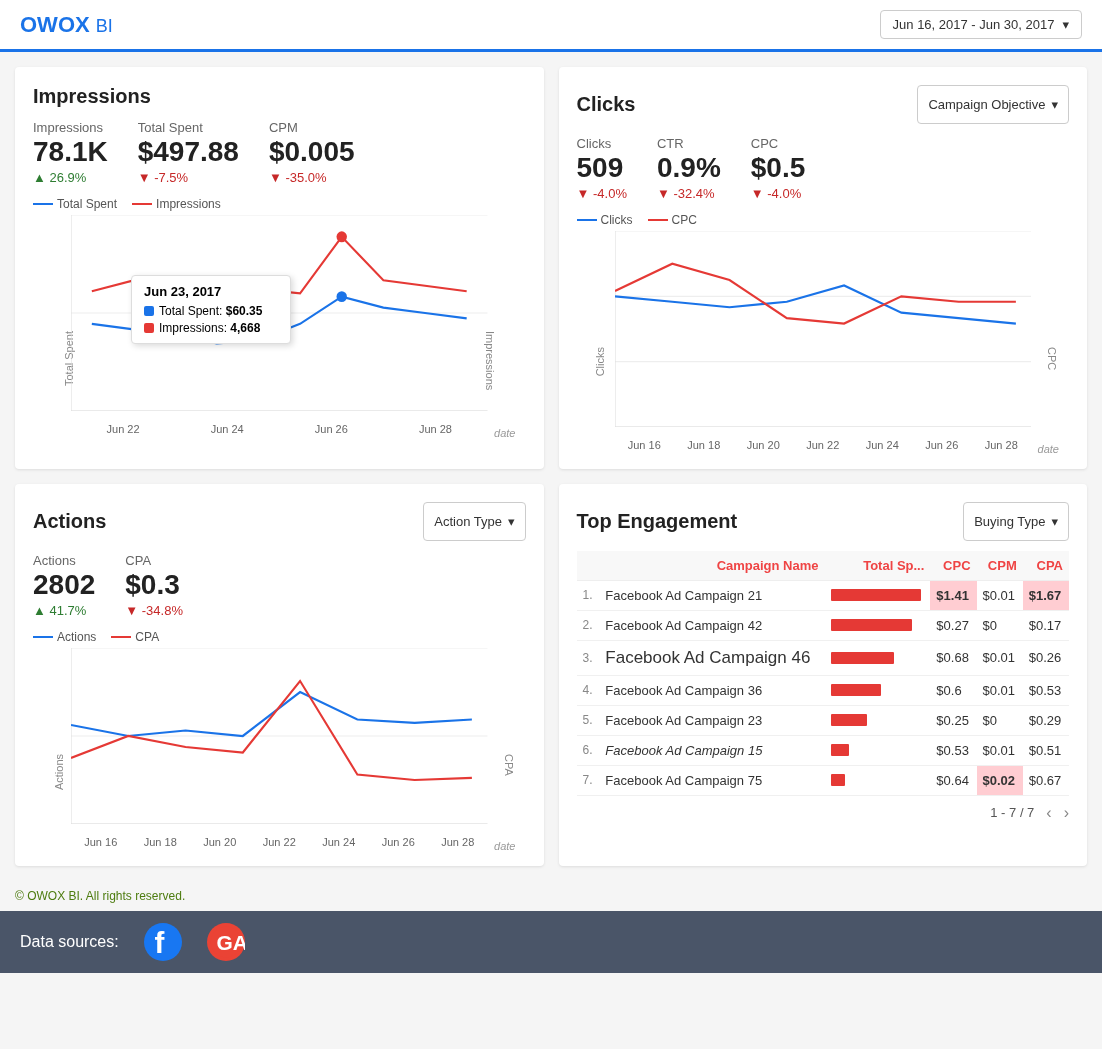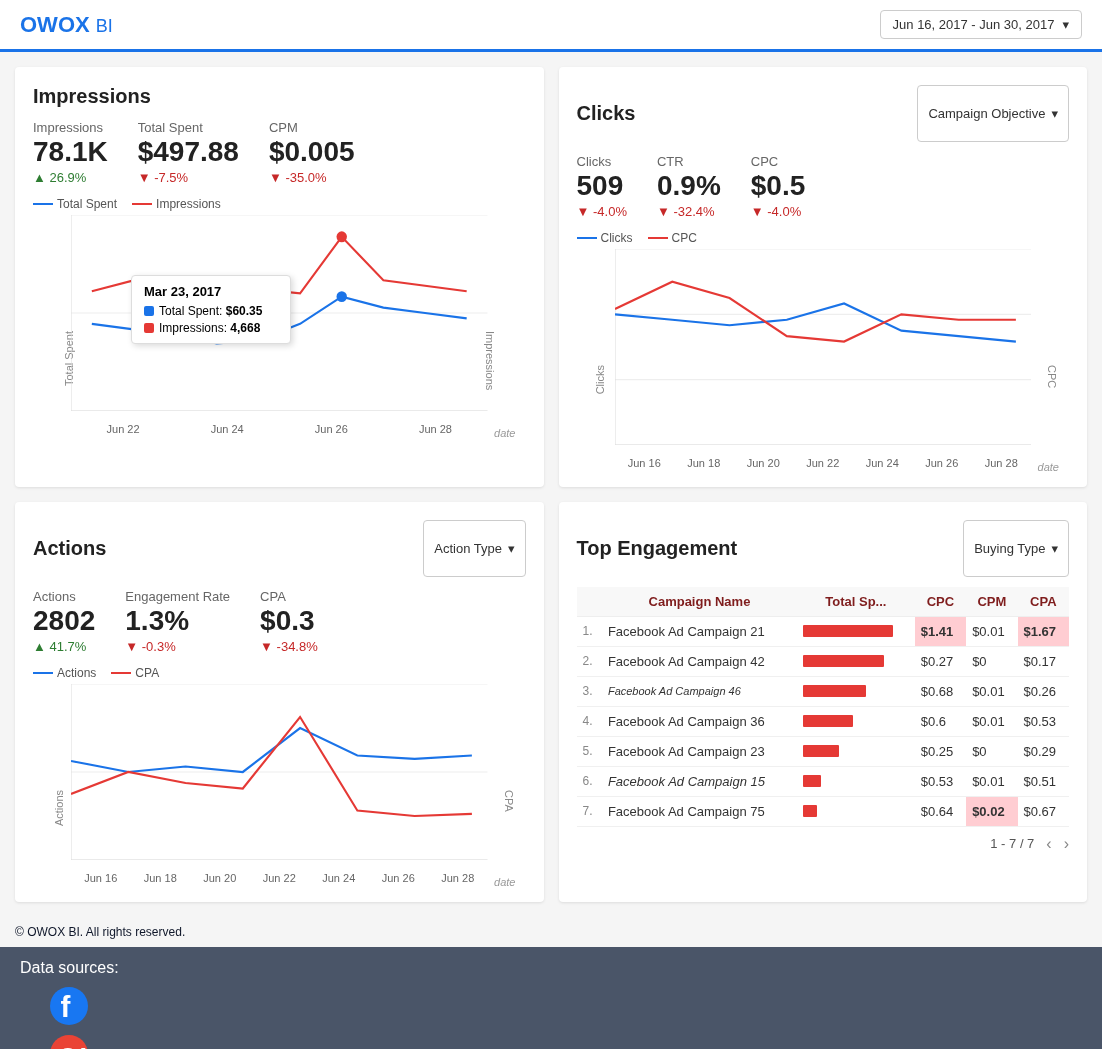--- a/index.html
+++ b/index.html
@@ -26,21 +26,21 @@
     .card {
       background: #fff; border-radius: 4px; padding: 18px; box-shadow: 0 1px 3px rgba(0,0,0,0.1);
     }
 
     .card-header {
       display: flex; justify-content: space-between; align-items: center; margin-bottom: 12px;
     }
     .card-title { font-size: 20px; font-weight: bold; color: #222; }
 
     .dropdown-btn {
-      border: 1px solid #ccc; border-radius: 4px; padding: 20px 10px;
+      border: 1px solid #ccc; border-radius: 4px; padding: 11px 10px;
       font-size: 13px; color: #333; background: #fff; cursor: pointer;
       display: flex; align-items: center; gap: 6px;
     }
 
     .metrics-row { display: flex; gap: 30px; margin-bottom: 12px; }
     .metric { display: flex; flex-direction: column; }
     .metric-label { font-size: 13px; color: #666; margin-bottom: 2px; }
     .metric-value { font-size: 28px; font-weight: bold; color: #222; line-height: 1.1; }
     .metric-change { font-size: 13px; margin-top: 2px; }
     .positive { color: #2e7d32; }
@@ -60,46 +60,46 @@
     .legend { display: flex; gap: 15px; margin-bottom: 4px; font-size: 12px; color: #555; }
     .legend-item { display: flex; align-items: center; gap: 4px; }
     .legend-line { width: 20px; height: 2px; }
 
     
     .campaigns-header {
       display: flex; align-items: center; justify-content: space-between; margin-bottom: 10px;
     }
     table { width: 100%; border-collapse: collapse; font-size: 13px; }
     thead th {
-      background: #f8f8f8; padding: 7px 6px; text-align: center;
-      font-weight: bold; color: #7f1d1d; border-bottom: 1px solid #eee;
+      background: #f8f8f8; padding: 7px 6px; text-align: right;
+      font-weight: bold; color: #ef4444; border-bottom: 1px solid #eee;
     }
     tbody tr { border-bottom: 1px solid #f0f0f0; }
     tbody td { padding: 7px 6px; color: #333; }
     .bar-cell { padding: 4px 6px; }
 
     .pagination {
       display: flex; justify-content: flex-end; align-items: center;
       gap: 12px; margin-top: 8px; font-size: 13px; color: #555;
     }
     .pag-btn {
       background: none; border: none; cursor: pointer; font-size: 16px; color: #888;
     }
 
     .footer-copy {
-      padding: 8px 15px; font-size: 12px; color: #0f172a;
+      padding: 8px 15px; font-size: 12px; color: #4d7c0f;
     }
 
     .footer-bar {
       background: #4a5568; color: #fff; padding: 12px 20px;
       display: flex; align-items: center; justify-content: space-between;
     }
     .looker-brand { display: flex; align-items: center; gap: 10px; font-size: 20px; font-weight: bold; }
     .looker-icon { width: 38px; height: 38px; background: #3b82f6; border-radius: 50%; display: flex; align-items: center; justify-content: center; font-size: 18px; }
-    .data-sources { display: flex; align-items: center; gap: 10px; font-size: 16px; flex-direction: column; }
+    .data-sources { display: flex; align-items: center; gap: 25px; font-size: 16px; }
     .ds-icon { width: 38px; height: 38px; border-radius: 50%; display: flex; align-items: center; justify-content: center; font-size: 18px; }
     .fb-icon { background: #1877f2; color: #fff; }
     .ga-icon { background: #ea4335; color: #fff; font-size: 14px; }
     .y-axis-title-left {
       position: absolute; left: 8px; top: 50%;
       transform: rotate(-90deg) translateX(-50%);
       font-size: 11px; color: #888; white-space: nowrap;
     }
     .y-axis-title-right {
       position: absolute; right: 6px; top: 50%;
@@ -181,21 +181,21 @@
           <polyline points="20,100 60,105 100,110 140,118 180,115 220,100 260,75 300,85 340,90 380,95" fill="none" stroke="#1a73e8" stroke-width="2"></polyline>
 
           <polyline points="20,70 60,60 100,65 140,70 180,68 220,72 260,20 300,60 340,65 380,70" fill="none" stroke="#e53935" stroke-width="2"></polyline>
 
           <circle cx="260" cy="75" r="5" fill="#1a73e8"></circle>
 
           <circle cx="260" cy="20" r="5" fill="#e53935"></circle>
         </svg>
         
         <div class="tooltip-box" style="left:60px;top:60px;">
-          <div class="tooltip-date">Mar 23, 2017</div>
+          <div class="tooltip-date">Jun 23, 2017</div>
           <div class="tooltip-row">
             <div class="tooltip-dot" style="background:#1a73e8;"></div>
             <span>Total Spent: <strong>$60.35</strong></span>
           </div>
           <div class="tooltip-row">
             <div class="tooltip-dot" style="background:#e53935;"></div>
             <span>Impressions: <strong>4,668</strong></span>
           </div>
         </div>
       </div>
@@ -290,25 +290,20 @@
         <span>▾</span>
       </button>
     </div>
     <div class="metrics-row">
       <div class="metric">
         <span class="metric-label">Actions</span>
         <span class="metric-value">2802</span>
         <span class="metric-change positive">▲ 41.7%</span>
       </div>
       <div class="metric">
-        <span class="metric-label">Engagement Rate</span>
-        <span class="metric-value">1.3%</span>
-        <span class="metric-change negative">▼ -0.3%</span>
-      </div>
-      <div class="metric">
         <span class="metric-label">CPA</span>
         <span class="metric-value">$0.3</span>
         <span class="metric-change negative">▼ -34.8%</span>
       </div>
     </div>
     <div class="legend">
       <div class="legend-item">
         <div class="legend-line" style="background:#1a73e8;"></div>
         <span>Actions</span>
       </div>
@@ -387,21 +382,21 @@
     <td style="font-size:13px;">Facebook Ad Campaign 42</td>
     <td class="bar-cell">
       <div style="width:81px;height:12px;background:#e53935;border-radius:1px;"></div>
     </td>
     <td>$0.27</td>
     <td>$0</td>
     <td>$0.17</td>
   </tr>
           <tr>
     <td style="color:#888;font-size:12px;">3.</td>
-    <td style="font-size:11px;font-style:italic;">Facebook Ad Campaign 46</td>
+    <td style="font-size:17px;">Facebook Ad Campaign 46</td>
     <td class="bar-cell">
       <div style="width:63px;height:12px;background:#e53935;border-radius:1px;"></div>
     </td>
     <td>$0.68</td>
     <td>$0.01</td>
     <td>$0.26</td>
   </tr>
           <tr>
     <td style="color:#888;font-size:12px;">4.</td>
     <td style="font-size:13px;">Facebook Ad Campaign 36</td>

